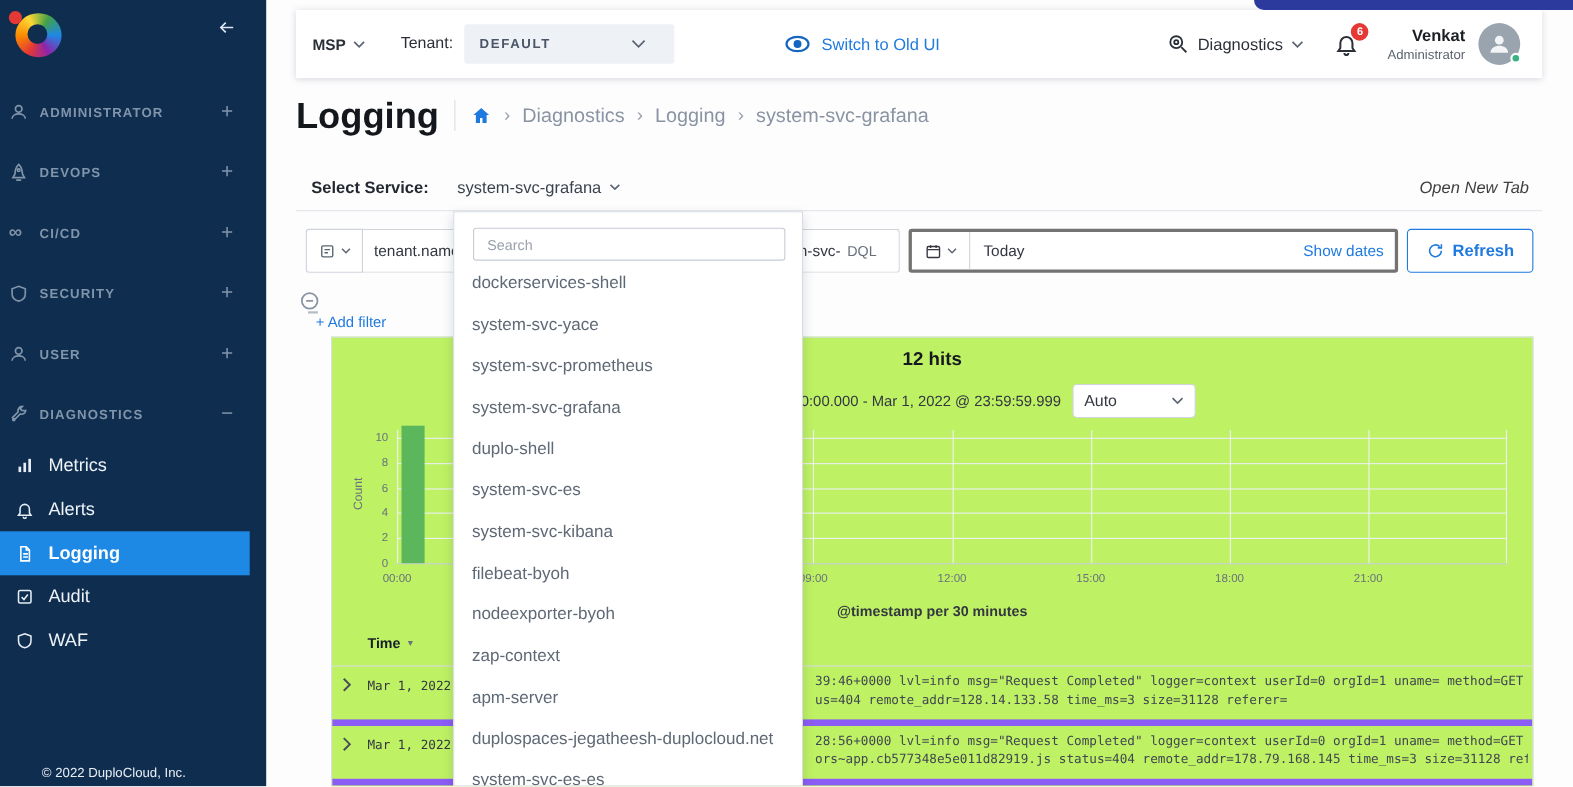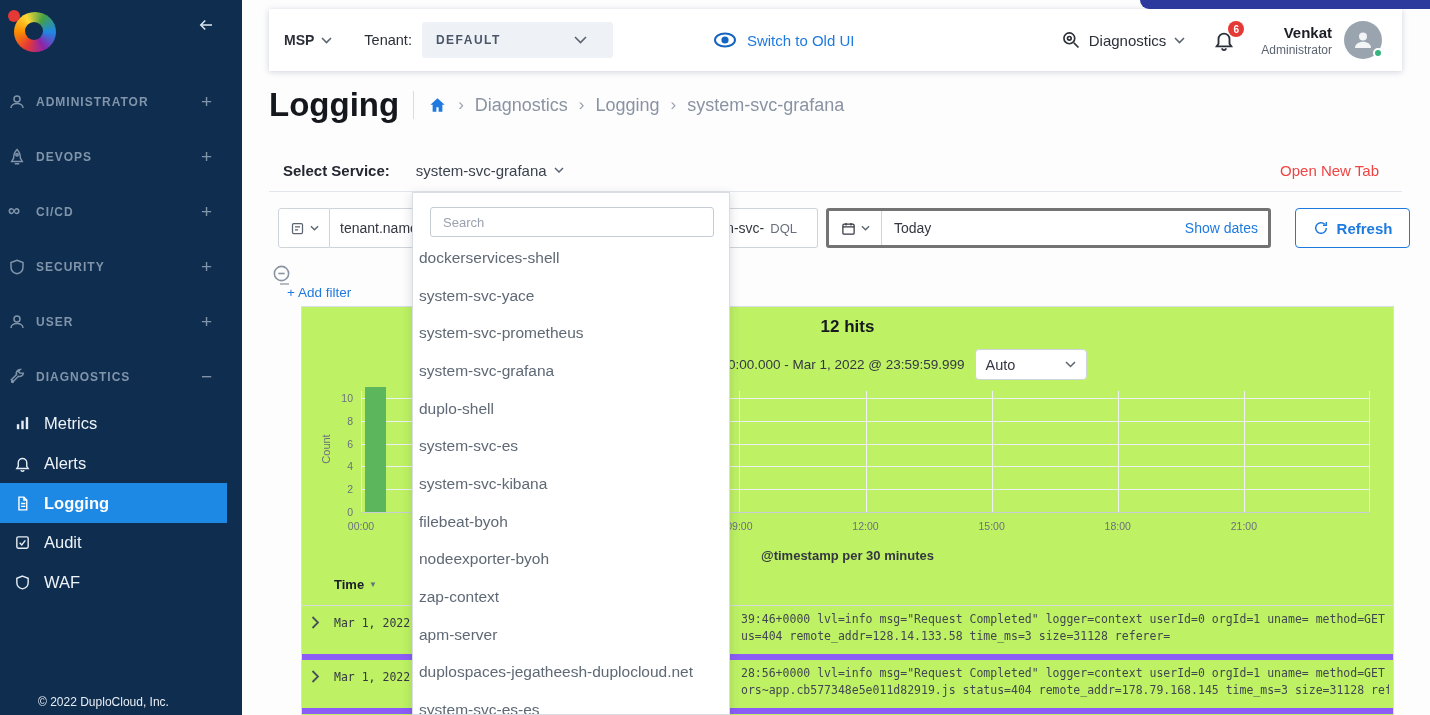--- a/index.html
+++ b/index.html
@@ -68,38 +68,38 @@
   .t-div { width:1px; height:28px; background:#d8dce1; margin:0 14px; }
   .home { color:#1f7ae0; display:inline-flex; cursor:pointer; }
   .b-sep { color:#9aa2ad; font-size:17px; margin:0 11px; }
   .crumb { font-size:18px; color:#8a93a2; cursor:pointer; }
 
   
   .service-row { position:absolute; left:269px; top:149px; width:1133px; height:43px; display:flex; align-items:center;
     border-bottom:1px solid #e3e6ea; z-index:5; background:transparent; }
   .svc-label { margin-left:14px; font-size:15px; font-weight:bold; color:#23272f; }
   .svc-value { margin-left:26px; font-size:15px; color:#3c434d; cursor:pointer; display:flex; align-items:center; gap:7px; }
-  .open-tab { margin-left:auto; margin-right:23px; font-size:15px; color:#ef4444; cursor:pointer; }
+  .open-tab { margin-left:auto; margin-right:12px; font-size:15px; color:#404040; cursor:pointer;font-style:italic; }
 
   
   .filter-row { position:absolute; left:278px; top:208px; height:40px; display:flex; align-items:stretch; z-index:5; }
   .ftype-btn { width:52px; border:1px solid #cfd4db; border-radius:3px 0 0 3px; background:#fff; display:flex;
     align-items:center; justify-content:center; gap:5px; color:#5b6470; cursor:pointer; }
   .searchbar { width:488px; border:1px solid #cfd4db; border-left:none; border-radius:0 3px 3px 0; background:#fff;
     display:flex; align-items:center; padding:0 20px 0 10px; cursor:text; }
   .q-left { font-size:14px; color:#343741; }
   .q-spacer { flex:1; }
   .q-frag { font-size:14px; color:#343741; }
   .dql { font-size:13px; color:#69707d; margin-left:6px; cursor:pointer; }
   .datebox { margin-left:8px; width:445px; border:3px solid #737373; border-radius:3px; background:#fff; display:flex; align-items:center; }
   .cal-seg { width:53px; height:100%; display:flex; align-items:center; justify-content:center; gap:5px;
     border-right:1px solid #cfd4db; color:#343741; cursor:pointer; }
   .today { margin-left:12px; font-size:14px; color:#343741; cursor:pointer; }
   .show-dates { margin-left:auto; margin-right:10px; font-size:14px; color:#1f7ae0; cursor:pointer; }
-  .refresh-btn { margin-left:24px; width:115px; border:1px solid #1f7ae0; border-radius:4px; background:#fff; color:#1f7ae0;
+  .refresh-btn { margin-left:8px; width:115px; border:1px solid #1f7ae0; border-radius:4px; background:#fff; color:#1f7ae0;
     font-size:15px; font-weight:bold; display:flex; align-items:center; justify-content:center; gap:8px; cursor:pointer; }
 
   
   .addfilter-row { position:absolute; left:272px; top:264px; display:flex; z-index:5;flex-direction:column; }
   .cminus { color:#8a93a2; display:inline-flex; cursor:pointer; }
   .dash { width:9px; height:2px; background:#b6bcc4; margin-left:8px; }
   .add-filter { margin-left:15px; font-size:13.5px; color:#1f7ae0; cursor:pointer; }
 
   
   .card { position:absolute; left:301px; top:306px; width:1093px; height:410px; background:#bef264;
@@ -133,21 +133,21 @@
   .msg-line { font-family:"DejaVu Sans Mono", monospace; font-size:11.5px; line-height:17px; color:#414750; white-space:nowrap; }
 
   
   .dropdown { position:absolute; left:412px; top:192px; width:318px; height:523px; background:#fff;
     border:1px solid #d9dde3; box-shadow:0 3px 10px rgba(40,50,70,.18); z-index:40; overflow:hidden; }
   .dd-search { margin:14px 17px 2px 17px; }
   .dd-search input { width:284px; height:30px; border:1px solid #c6ccd4; border-radius:3px; padding:0 12px;
     font-size:13px; color:#343741; outline:none; font-family:"Liberation Sans", sans-serif; }
   .dd-search input::placeholder { color:#9aa2ad; }
   .dd-list { margin-top:2px; }
-  .dd-item { height:37.7px; display:flex; align-items:center; padding-left:6px; font-size:15.5px; color:#5f6975; cursor:pointer; }
+  .dd-item { height:37.7px; display:flex; align-items:center; padding-left:16px; font-size:15.5px; color:#5f6975; cursor:pointer; }
 </style>
 </head>
 <body>
 
 <div class="app">
 
   <div class="toast"></div>
 
   <aside class="sidebar">
     <div class="sidebar-top">

